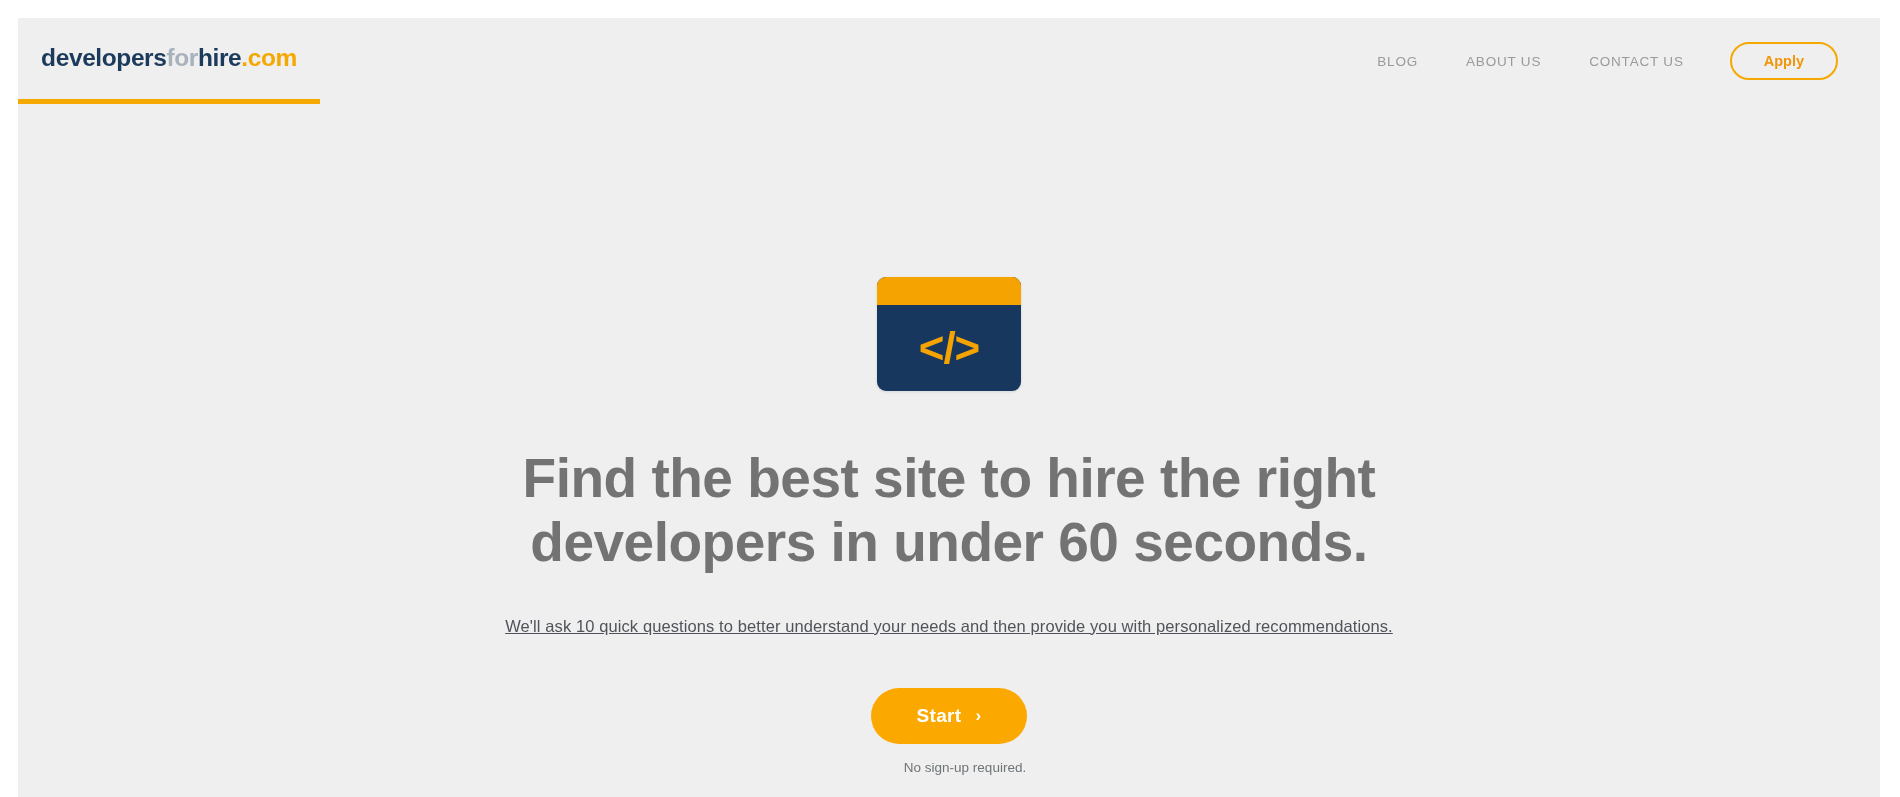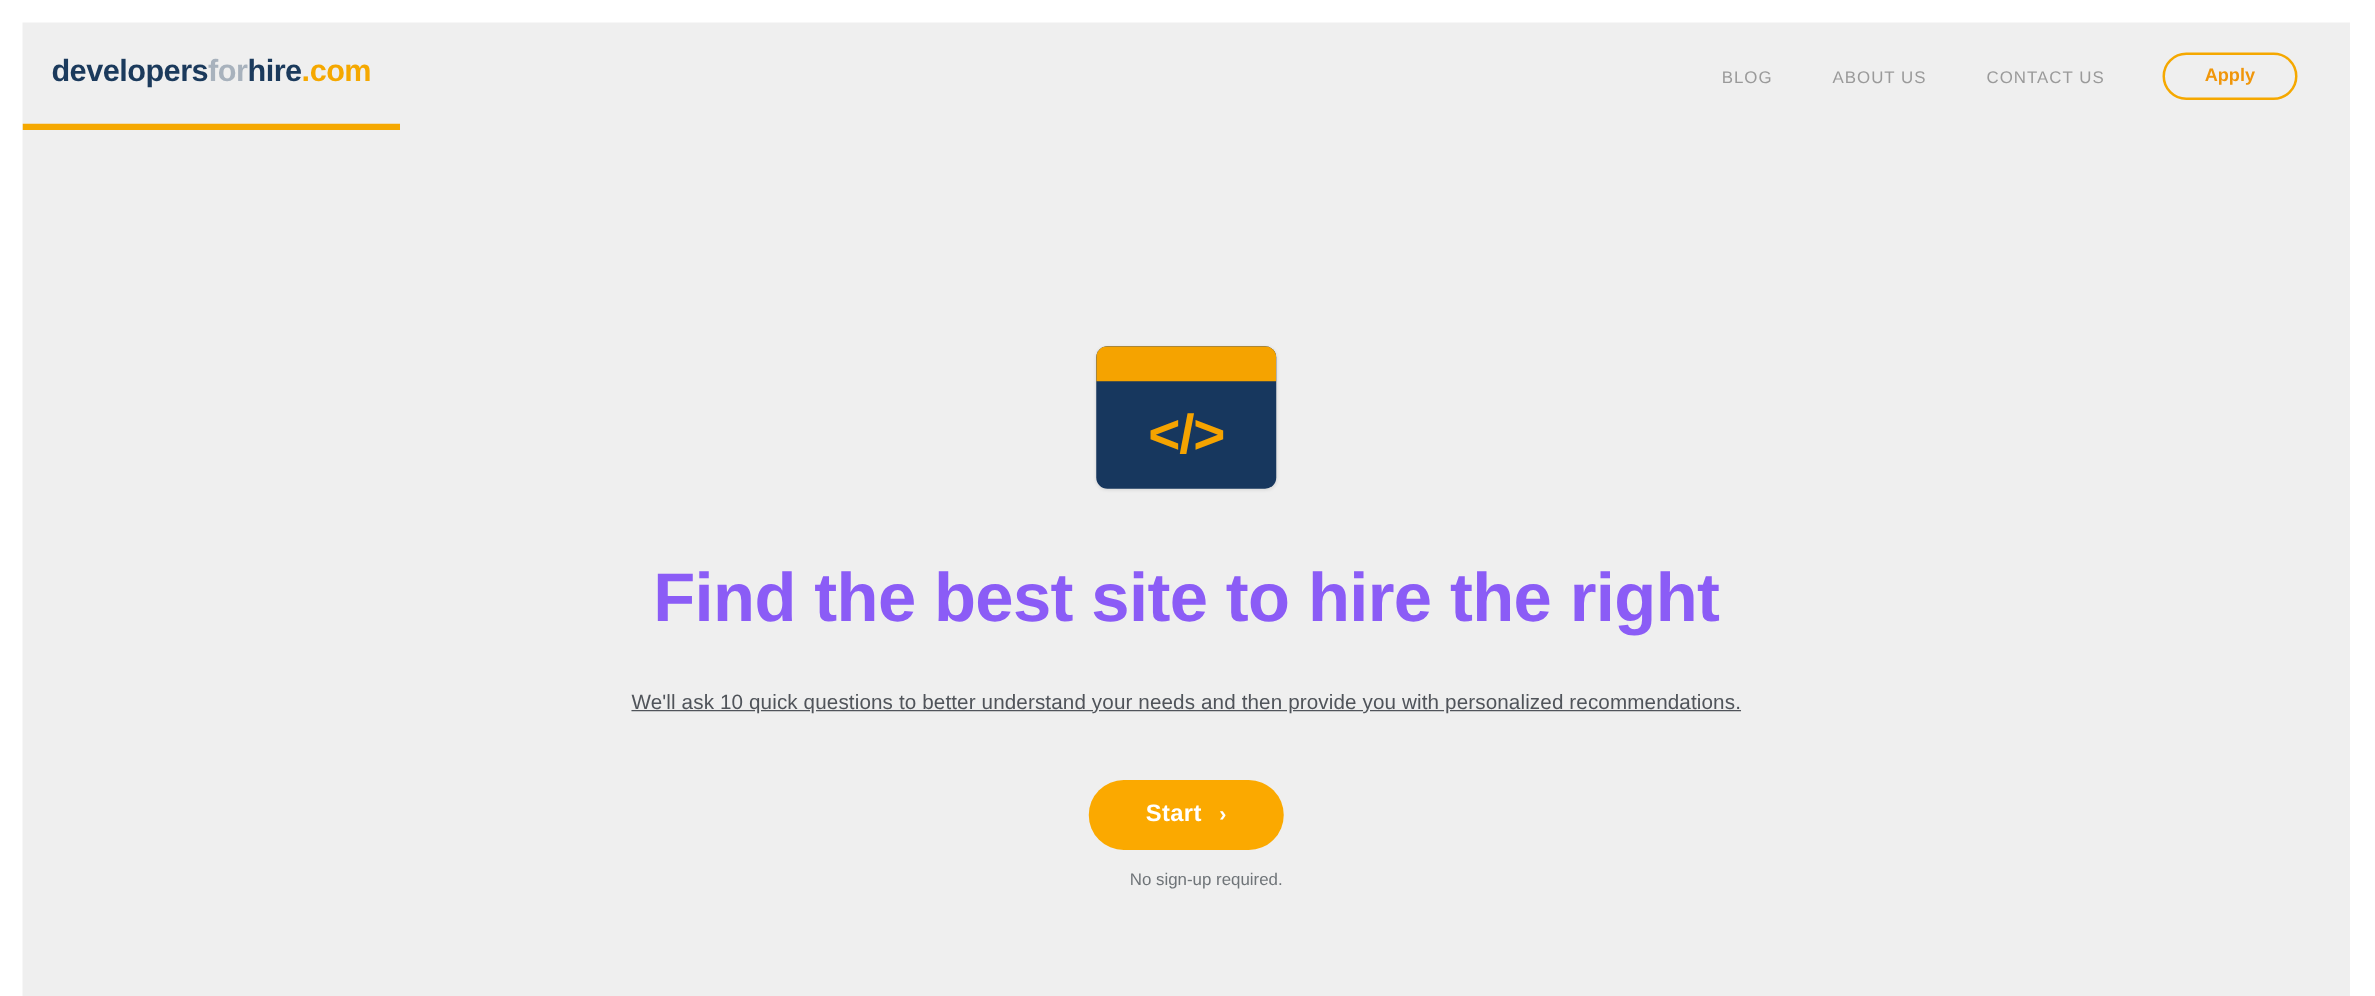--- a/index.html
+++ b/index.html
@@ -168,21 +168,21 @@
     font-size: 44px;
     font-weight: 700;
     letter-spacing: -1px;
     line-height: 1;
   }
 
   #headline {
     margin-top: 56px;
     width: 1000px;
     text-align: center;
-    color: #8b5cf6;
+    color: #737373;
     font-size: 55px;
     font-weight: 700;
     line-height: 1.16;
     letter-spacing: -0.5px;
   }
 
   #subtitle {
     margin-top: 42px;
     text-align: center;
     color: #50545a;
@@ -264,20 +264,21 @@
   <div id="hero">
 
     <div id="hero-icon">
       <div id="hero-icon-topbar"></div>
       <div id="hero-icon-glyph">&lt;/&gt;</div>
     </div>
 
     <h1 id="headline">
       <span>Find the best site to hire the right</span>
       <br>
+      <span>developers in under 60 seconds.</span>
     </h1>
 
     <p id="subtitle">We'll ask 10 quick questions to better understand your needs and then provide you with personalized recommendations.</p>
 
     <button id="start-button">
       <span>Start</span>
       <span id="start-chevron">›</span>
     </button>
 
     <p id="no-signup">No sign-up required.</p>

